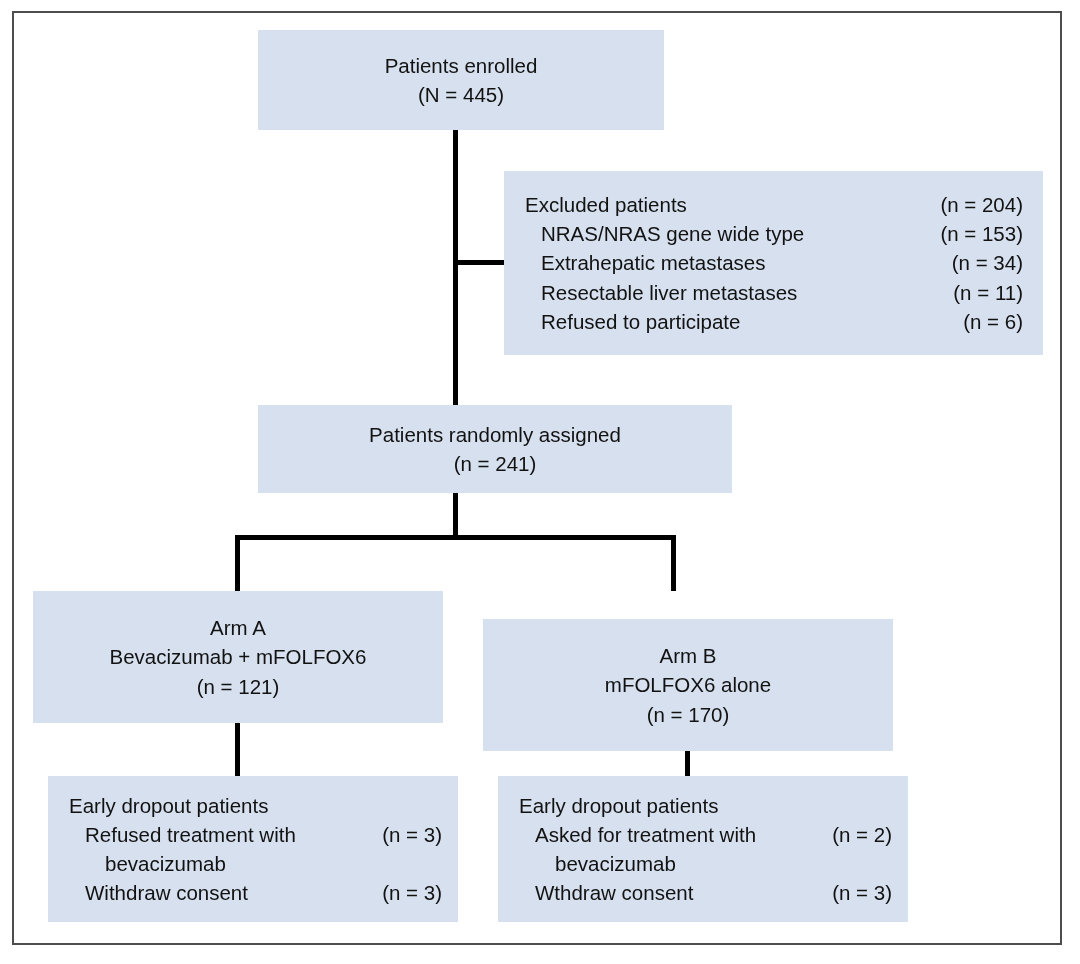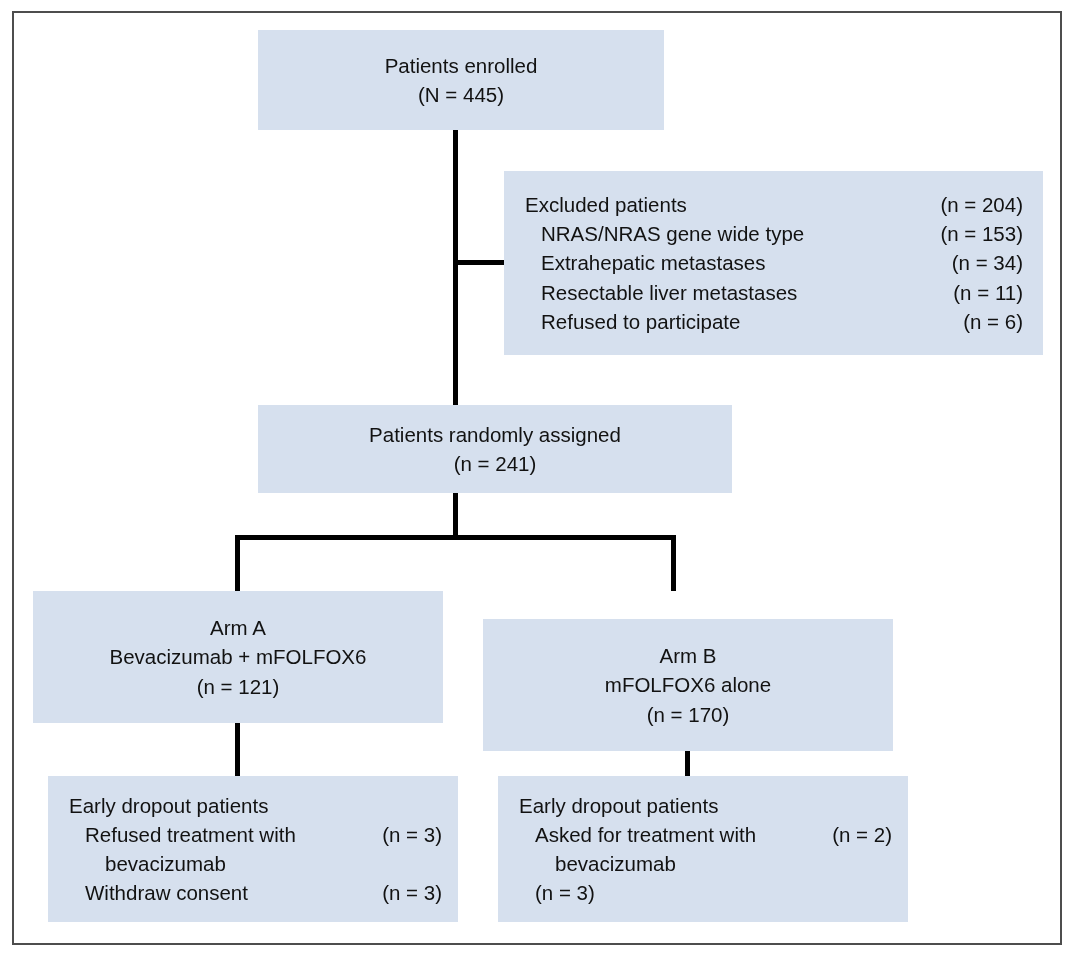--- a/index.html
+++ b/index.html
@@ -184,17 +184,18 @@
     <div class="node-line">Early dropout patients</div>
     <div class="row indent-1">
       <span class="label">Asked for treatment with</span>
       <span class="count">(n = 2)</span>
     </div>
     <div class="row indent-2">
       <span class="label">bevacizumab</span>
       <span class="count"></span>
     </div>
     <div class="row indent-1">
+      <span class="label">Wthdraw consent</span>
       <span class="count">(n = 3)</span>
     </div>
   </div>
 
 </div>
 
 </body></html>

